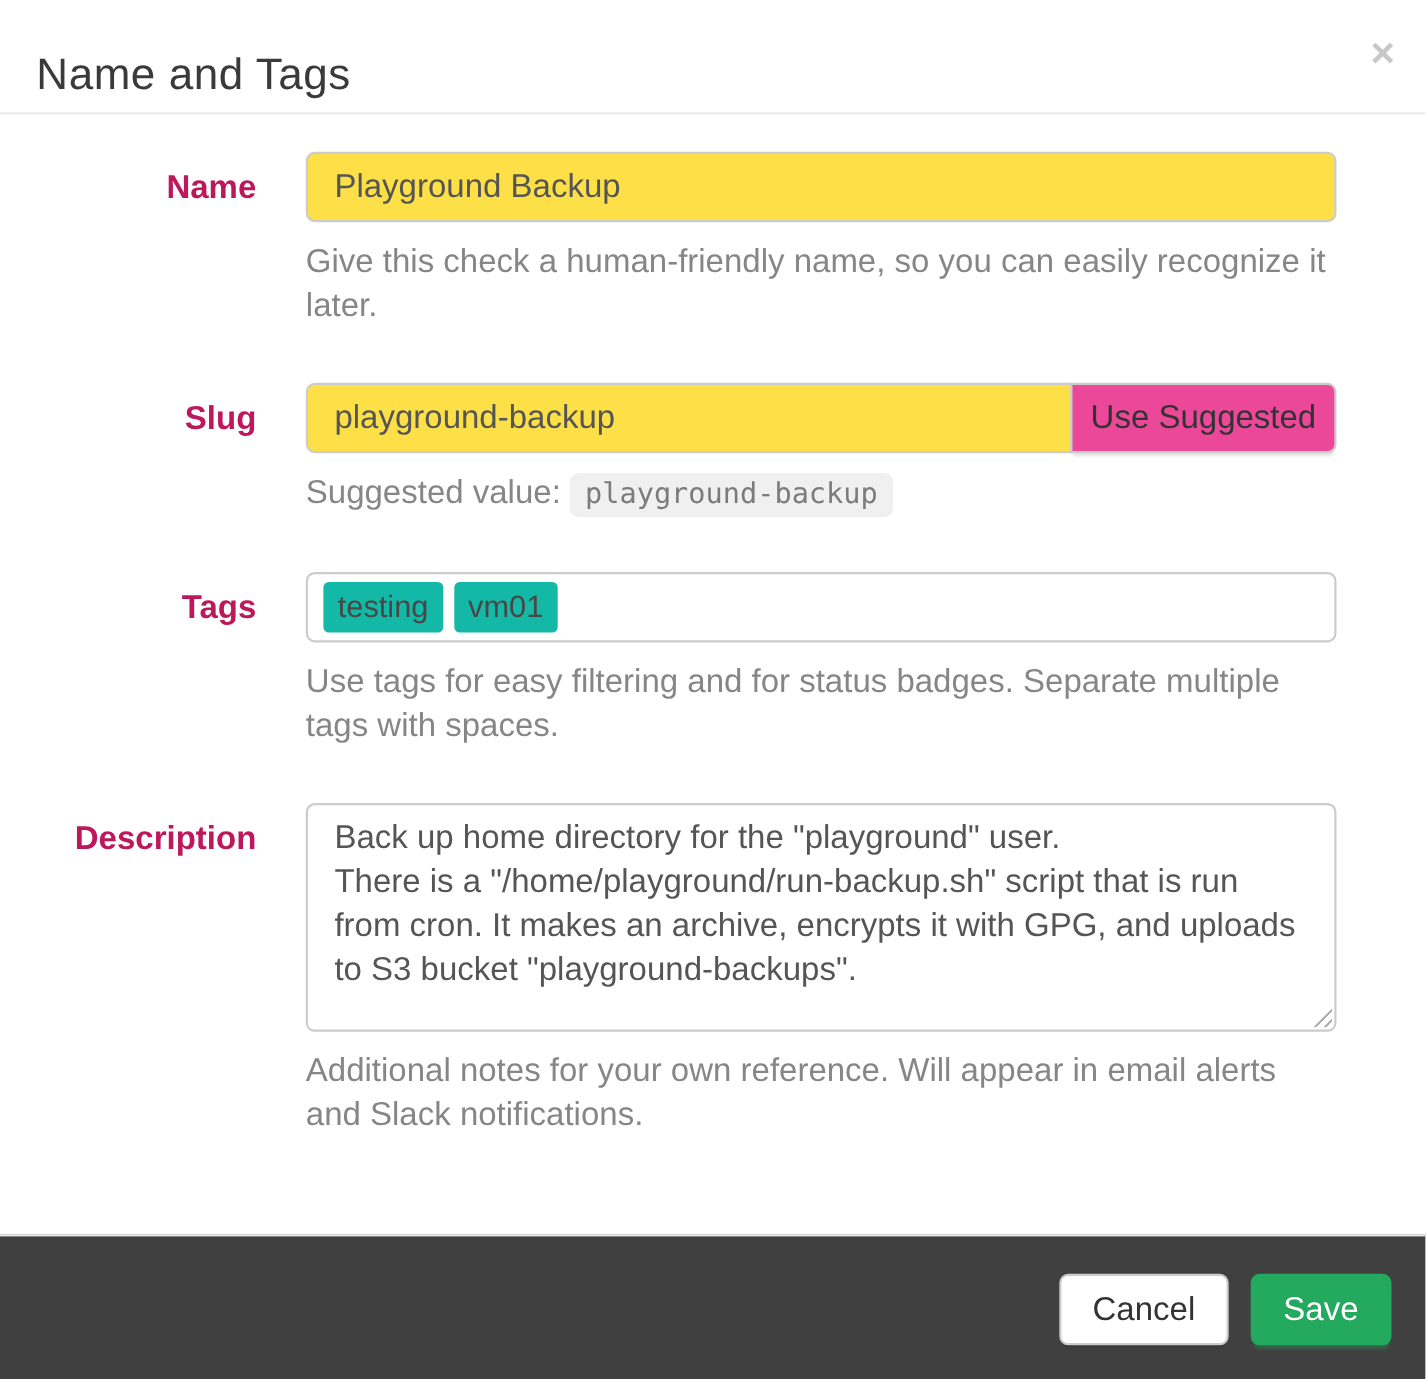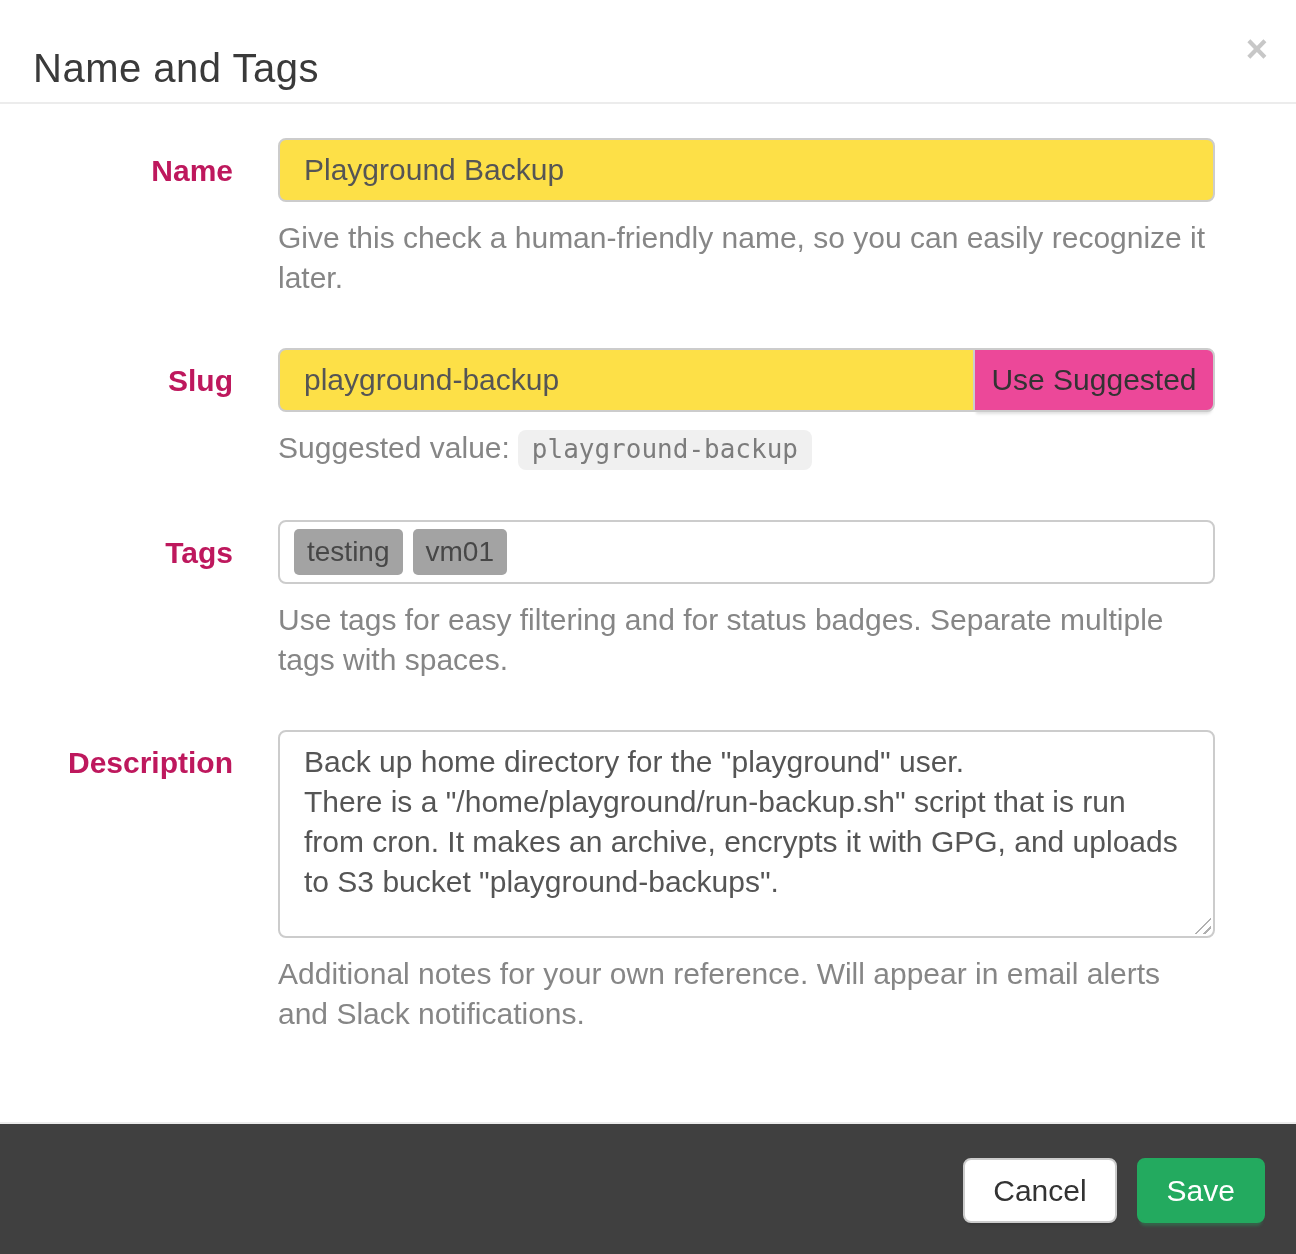--- a/index.html
+++ b/index.html
@@ -132,21 +132,21 @@
     background: #ffffff;
     border: 2px solid #cccccc;
     border-radius: 8px;
     cursor: text;
   }
   .tag-chip {
     display: inline-block;
     padding: 7px 13px;
     font-size: 28px;
     color: #474747;
-    background: #a3a3a3;
+    background: #14b8a6;
     border-radius: 5px;
     white-space: nowrap;
   }
 
   
   .desc-wrap { position: relative; }
   .desc-textarea {
     display: block;
     width: 100%;
     height: 208px;

